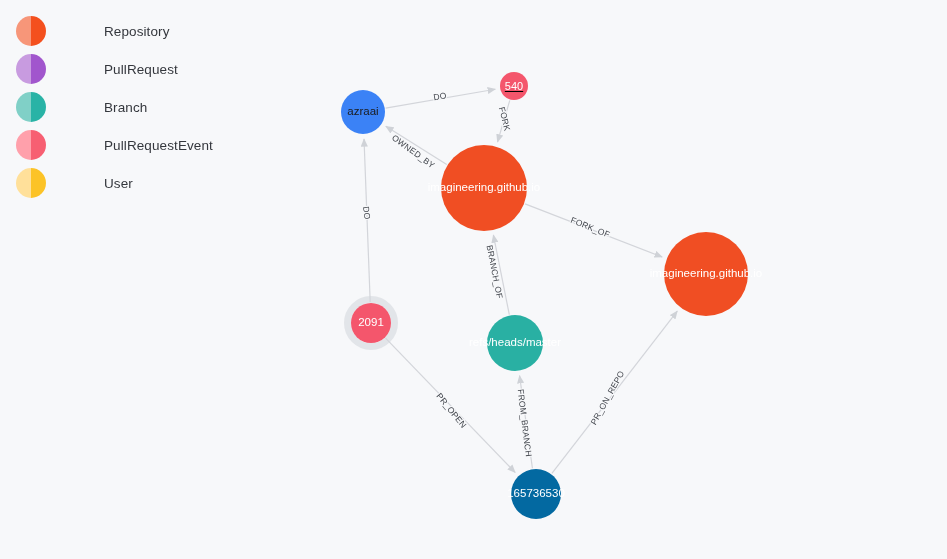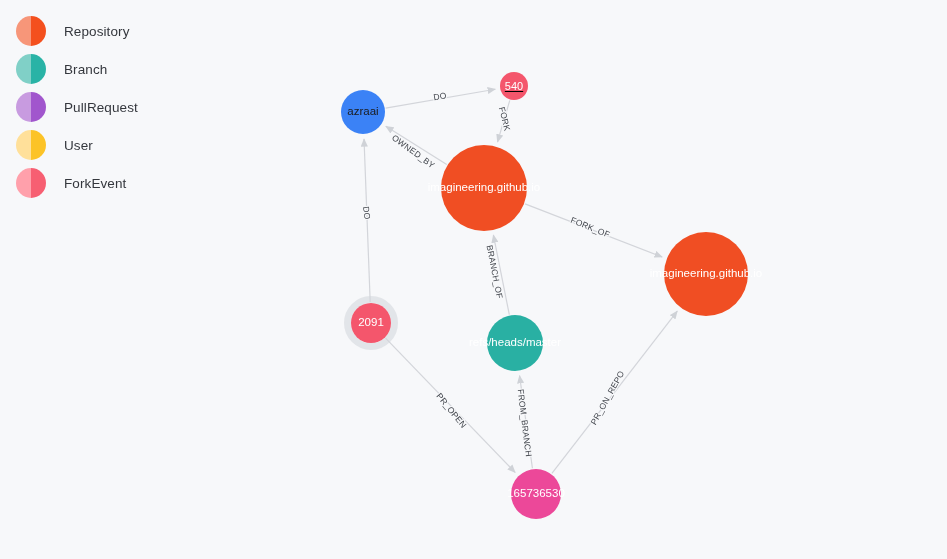--- a/index.html
+++ b/index.html
@@ -29,20 +29,21 @@
     top: 0;
     width: 230px;
     padding: 12px 0 0 16px;
     box-sizing: border-box;
     z-index: 5;
   }
   .legend-item {
     display: flex;
     align-items: center;
     height: 38px;
+    gap: 40px;
   }
   .legend-swatch {
     width: 30px;
     height: 30px;
     border-radius: 50%;
     flex: 0 0 30px;
     overflow: hidden;
     position: relative;
   }
   .legend-swatch .half-l,
@@ -146,54 +147,54 @@
     <div class="node" style="left: 664px; top: 232px; width: 84px; height: 84px; background: rgb(240, 78, 35);">
       <span class="node-label" style="color: rgb(255, 255, 255); font-size: 11.5px;">imagineering.github.io</span>
     </div>
     <div class="node-ring" style="left: 344px; top: 296px; width: 54px; height: 54px;"></div>
     <div class="node" style="left: 351px; top: 303px; width: 40px; height: 40px; background: rgb(244, 86, 108);">
       <span class="node-label" style="color: rgb(255, 255, 255); font-size: 11.5px;">2091</span>
     </div>
     <div class="node" style="left: 487px; top: 315px; width: 56px; height: 56px; background: rgb(41, 176, 163);">
       <span class="node-label" style="color: rgb(255, 255, 255); font-size: 11.5px;">refs/heads/master</span>
     </div>
-    <div class="node" style="left: 511px; top: 469px; width: 50px; height: 50px; background: #ec4899;">
+    <div class="node" style="left: 511px; top: 469px; width: 50px; height: 50px; background: #0369a1;">
       <span class="node-label" style="color: rgb(255, 255, 255); font-size: 11.5px;">165736530</span>
     </div>
   </div>
 
 <div id="legend">
     <div class="legend-item">
       <span class="legend-swatch">
         <span class="half-l" style="background: rgb(247, 150, 121);"></span>
         <span class="half-r" style="background: rgb(244, 80, 30);"></span>
       </span>
       <span class="legend-label">Repository</span>
     </div>
     <div class="legend-item">
       <span class="legend-swatch">
+        <span class="half-l" style="background: rgb(200, 155, 224);"></span>
+        <span class="half-r" style="background: rgb(161, 86, 205);"></span>
+      </span>
+      <span class="legend-label">PullRequest</span>
+    </div>
+    <div class="legend-item">
+      <span class="legend-swatch">
         <span class="half-l" style="background: rgb(128, 208, 199);"></span>
         <span class="half-r" style="background: rgb(41, 179, 166);"></span>
       </span>
       <span class="legend-label">Branch</span>
     </div>
     <div class="legend-item">
       <span class="legend-swatch">
-        <span class="half-l" style="background: rgb(200, 155, 224);"></span>
-        <span class="half-r" style="background: rgb(161, 86, 205);"></span>
-      </span>
-      <span class="legend-label">PullRequest</span>
+        <span class="half-l" style="background: rgb(255, 160, 171);"></span>
+        <span class="half-r" style="background: rgb(247, 95, 114);"></span>
+      </span>
+      <span class="legend-label">PullRequestEvent</span>
     </div>
     <div class="legend-item">
       <span class="legend-swatch">
         <span class="half-l" style="background: rgb(255, 224, 154);"></span>
         <span class="half-r" style="background: rgb(252, 195, 39);"></span>
       </span>
       <span class="legend-label">User</span>
     </div>
-    <div class="legend-item">
-      <span class="legend-swatch">
-        <span class="half-l" style="background: rgb(255, 160, 171);"></span>
-        <span class="half-r" style="background: rgb(247, 95, 114);"></span>
-      </span>
-      <span class="legend-label">ForkEvent</span>
-    </div>
   </div>
 
 </body></html>

